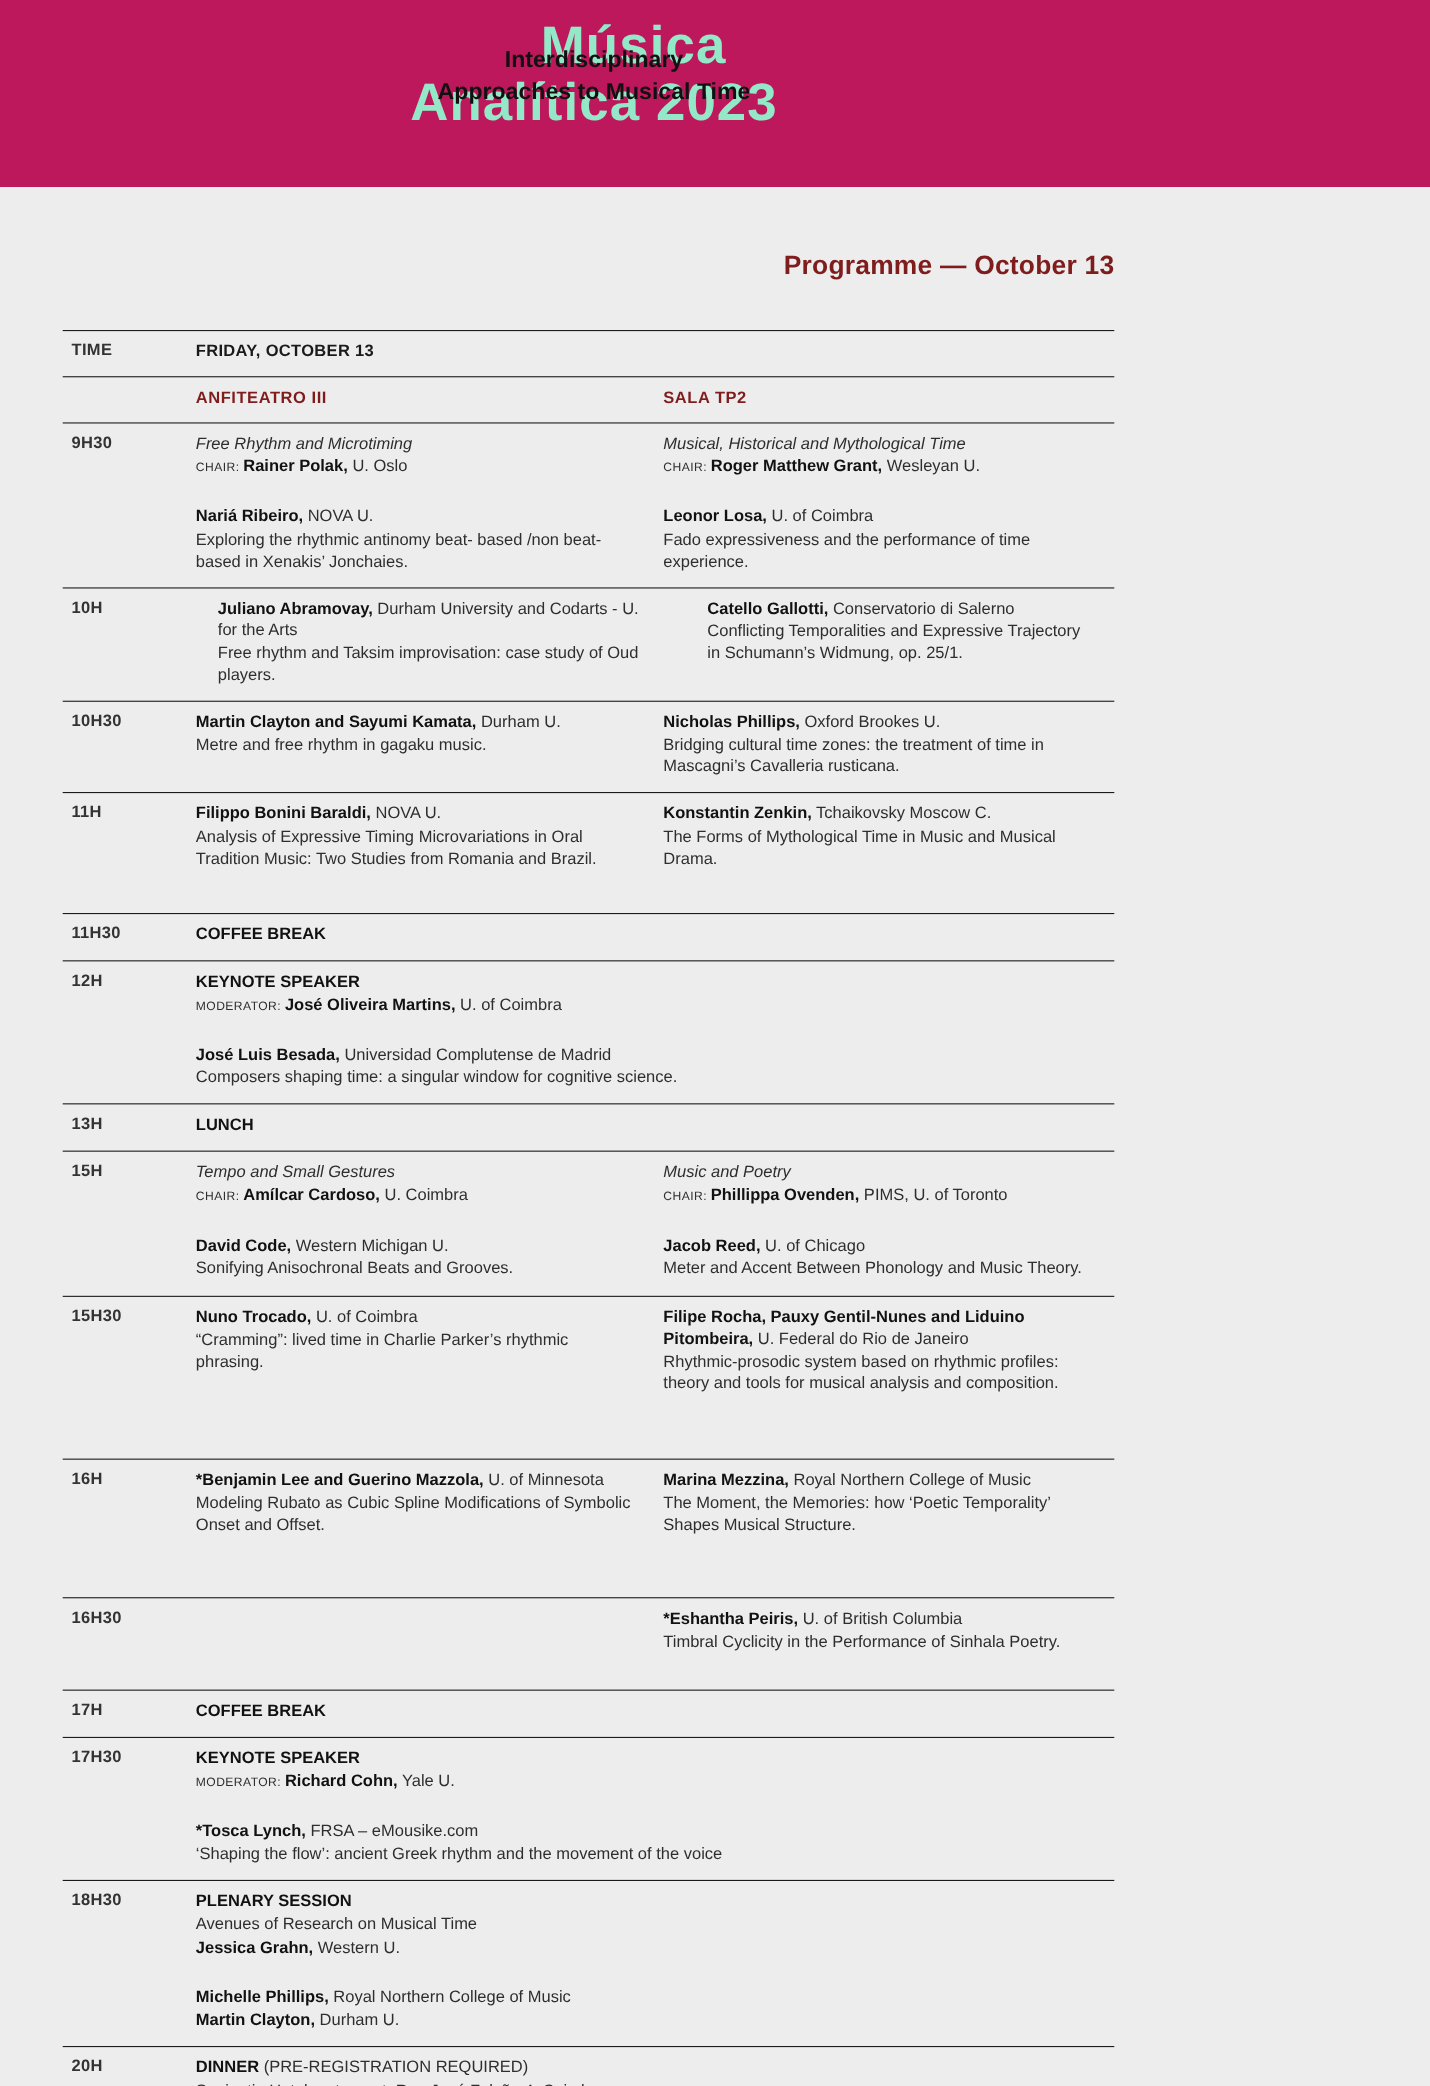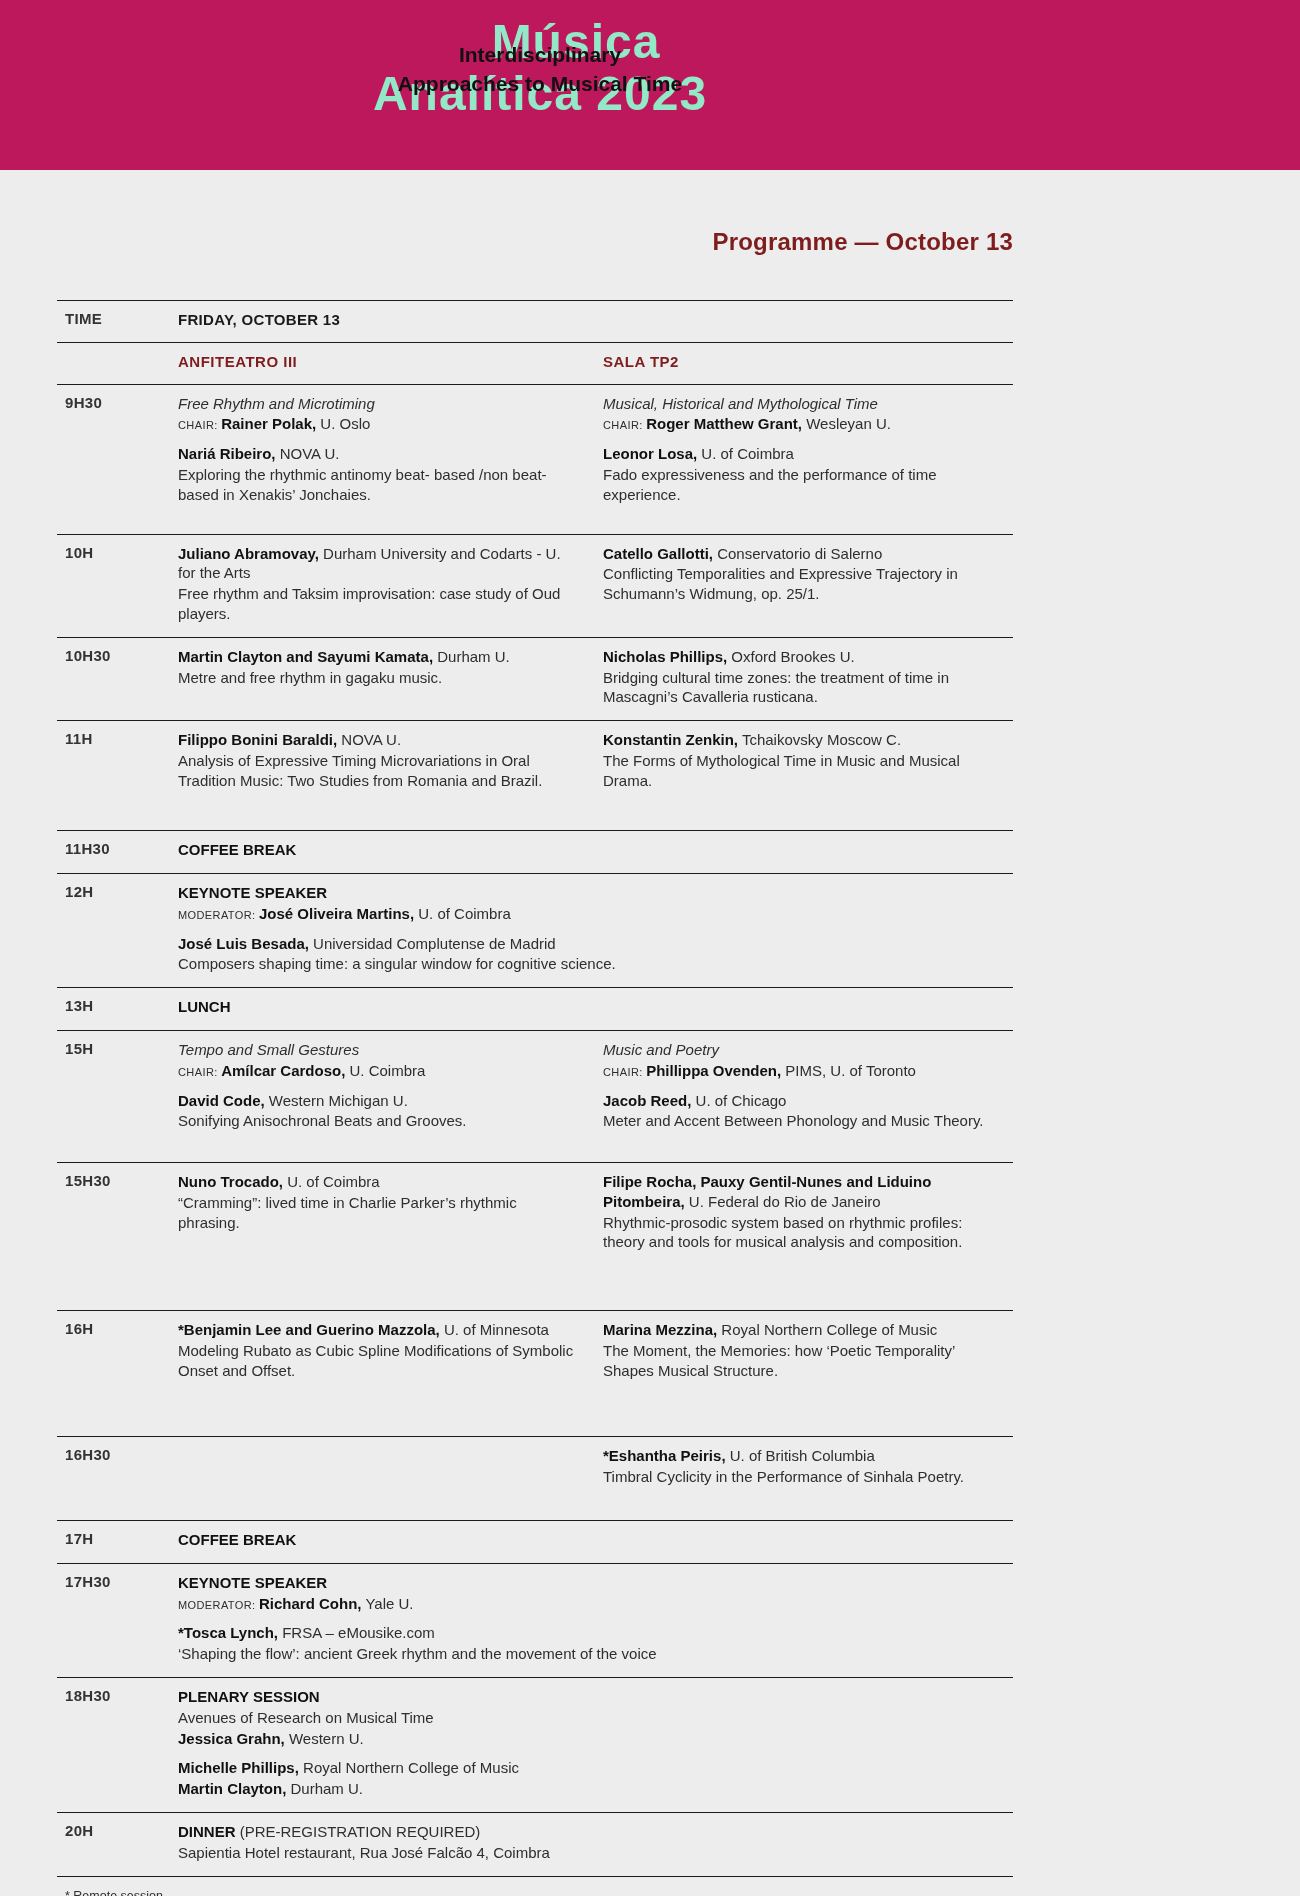--- a/index.html
+++ b/index.html
@@ -44,30 +44,30 @@
   }
   .cell { padding: 9px 26px 12px 0; font-size: 15px; line-height: 1.32; }
   .cell.full { grid-column: 2 / 4; }
 
   .row.head1 { min-height: 38px; }
   .row.head2 { min-height: 36px; }
   .day-header { font-weight: 700; color: #1a1a1a; letter-spacing: 0.3px; }
   .venue-header { font-weight: 700; color: #7f1d1d; letter-spacing: 0.5px; }
 
   .line { margin-bottom: 1px; }
-  .line.gap { margin-top: 10px; }
+  .line.gap { margin-top: 26px; }
 
   .s-r  { font-weight: 400; color: #2e2e2e; }
   .s-b  { font-weight: 700; color: #111111; }
   .s-i  { font-style: italic; font-weight: 400; color: #2e2e2e; }
   .s-sc { font-weight: 400; color: #2e2e2e; font-size: 11px; letter-spacing: 0.4px; }
 
   
   #schedule-rows > .row:nth-child(1)  { min-height: 150px; }
-  #schedule-rows > .row:nth-child(2)  { min-height: 90px; }
+  #schedule-rows > .row:nth-child(2)  { min-height: 90px; gap: 20px; }
   #schedule-rows > .row:nth-child(3)  { min-height: 80px; }
   #schedule-rows > .row:nth-child(4)  { min-height: 110px; }
   #schedule-rows > .row:nth-child(5)  { min-height: 34px; }
   #schedule-rows > .row:nth-child(6)  { min-height: 110px; }
   #schedule-rows > .row:nth-child(7)  { min-height: 33px; }
   #schedule-rows > .row:nth-child(8)  { min-height: 132px; }
   #schedule-rows > .row:nth-child(9)  { min-height: 148px; }
   #schedule-rows > .row:nth-child(10) { min-height: 126px; }
   #schedule-rows > .row:nth-child(11) { min-height: 84px; }
   #schedule-rows > .row:nth-child(12) { min-height: 34px; }

